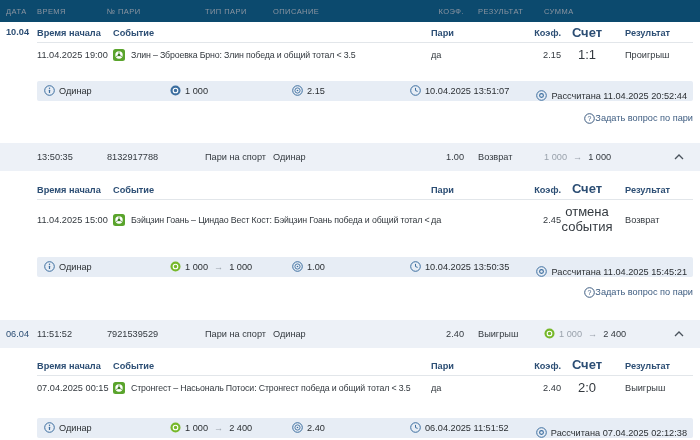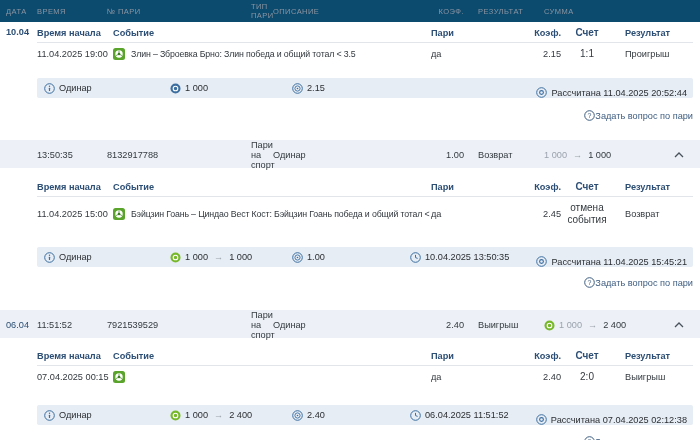--- a/index.html
+++ b/index.html
@@ -7,34 +7,34 @@
     width:700px;height:440px;overflow:hidden;background:#fff;
     font-family:"Liberation Sans","DejaVu Sans",sans-serif;
     font-size:9.2px;color:#33393f;
   }
   
   .grid-row{display:grid;grid-template-columns:30px 70px 100px 68px 165px 35px 70px 130px 1fr;align-items:center;}
   .thead{height:22px;background:#0c4a6e;color:#8c95a1;font-size:7.5px;letter-spacing:.45px;}
   .c-date{padding-left:6px;}
   .c-time{padding-left:7px;}
   .c-num{padding-left:7px;}
-  .c-type{padding-left:5px;margin-left:46px;}
+  .c-type{padding-left:5px;}
   .c-sub{padding-left:5px;}
   .c-coef{text-align:right;padding-right:4px;}
   .c-res{padding-left:10px;}
   .c-sum{padding-left:6px;display:flex;align-items:center;gap:4px;}
   .c-chev{padding-left:6px;display:flex;align-items:center;}
   .main-row{height:28px;background:#edf1f7;cursor:pointer;}
   .date-cell{color:#2c4e74;font-weight:normal;}
   
   .detail{margin-left:37px;width:656px;}
   .d-grid{display:grid;grid-template-columns:76px 318px 70px 60px 52px 1fr;align-items:center;}
   .d-head{height:18px;border-bottom:1px solid #e2e6ea;color:#2c4e74;font-weight:bold;}
   .coef-col{text-align:right;}
-  .score-col{text-align:center;font-size:10px;line-height:1.15;}
+  .score-col{text-align:center;font-size:13px;line-height:1.15;}
   .result-col{padding-left:12px;}
   .d-row{padding:5px 0;}
   .event-cell{display:flex;align-items:center;gap:6px;overflow:hidden;}
   .event-name{font-size:8.8px;letter-spacing:-0.15px;white-space:nowrap;}
   
   .bar{position:relative;height:20px;background:#e7edf5;border-radius:2px;color:#2b2f33;}
   .bar-item{position:absolute;top:0;height:20px;display:flex;align-items:center;gap:4px;white-space:nowrap;}
   .b1{left:7px;} .b2{left:133px;} .b3{left:255px;} .b4{left:373px;} .b5{right:6px;align-items:flex-end;}
   .ic{display:inline-flex;align-items:center;}
   
@@ -117,20 +117,30 @@
       </div>
       <div class="bar-item b3">
         <span class="ic">
           <svg width="11" height="11" viewBox="0 0 11 11">
               <circle cx="5.5" cy="5.5" r="4.8" fill="none" stroke="#3c6e9f" stroke-width="1"></circle>
               <circle cx="5.5" cy="5.5" r="2.6" fill="none" stroke="#3c6e9f" stroke-width=".9"></circle>
               <circle cx="5.5" cy="5.5" r=".8" fill="#3c6e9f"></circle>
             </svg>
         </span>
         <span>2.15</span>
+      </div>
+      <div class="bar-item b4">
+        <span class="ic">
+          <svg width="11" height="11" viewBox="0 0 11 11">
+              <circle cx="5.5" cy="5.5" r="4.8" fill="none" stroke="#3c6e9f" stroke-width="1"></circle>
+              <line x1="5.5" y1="5.6" x2="5.5" y2="2.9" stroke="#3c6e9f" stroke-width="1"></line>
+              <line x1="5.5" y1="5.6" x2="7.6" y2="6.4" stroke="#3c6e9f" stroke-width="1"></line>
+            </svg>
+        </span>
+        <span>10.04.2025 13:51:07</span>
       </div>
       <div class="bar-item b5">
         <span class="ic">
           <svg width="11" height="11" viewBox="0 0 11 11">
               <circle cx="5.5" cy="5.5" r="4.8" fill="none" stroke="#3c6e9f" stroke-width="1"></circle>
               <circle cx="5.5" cy="5.5" r="1.9" fill="none" stroke="#3c6e9f" stroke-width="1.1"></circle>
             </svg>
         </span>
         <span>Рассчитана 11.04.2025 20:52:44</span>
       </div>
@@ -305,20 +315,21 @@
         <span class="ic">
           <svg width="12" height="12" viewBox="0 0 12 12">
               <rect width="12" height="12" rx="2.5" fill="#5aa42c"></rect>
               <circle cx="6" cy="6" r="3.7" fill="#fff"></circle>
               <circle cx="6" cy="6" r="1.3" fill="#3c7d1f"></circle>
               <line x1="6" y1="6" x2="6" y2="2.6" stroke="#3c7d1f" stroke-width=".7"></line>
               <line x1="6" y1="6" x2="9" y2="7.6" stroke="#3c7d1f" stroke-width=".7"></line>
               <line x1="6" y1="6" x2="3" y2="7.6" stroke="#3c7d1f" stroke-width=".7"></line>
             </svg>
         </span>
+        <span class="event-name">Стронгест – Насьональ Потоси: Стронгест победа и общий тотал &lt; 3.5</span>
       </span>
       <span>да</span>
       <span class="coef-col">2.40</span>
       <span class="score-col">2:0</span>
       <span class="result-col">Выигрыш</span>
     </div>
     <div class="bar mt17">
       <div class="bar-item b1">
         <span class="ic">
           <svg width="11" height="11" viewBox="0 0 11 11">

